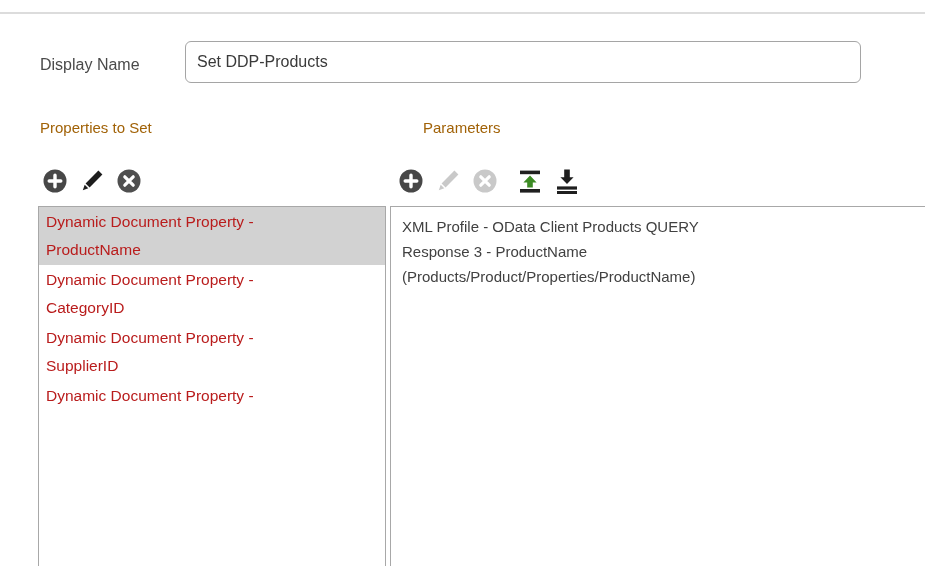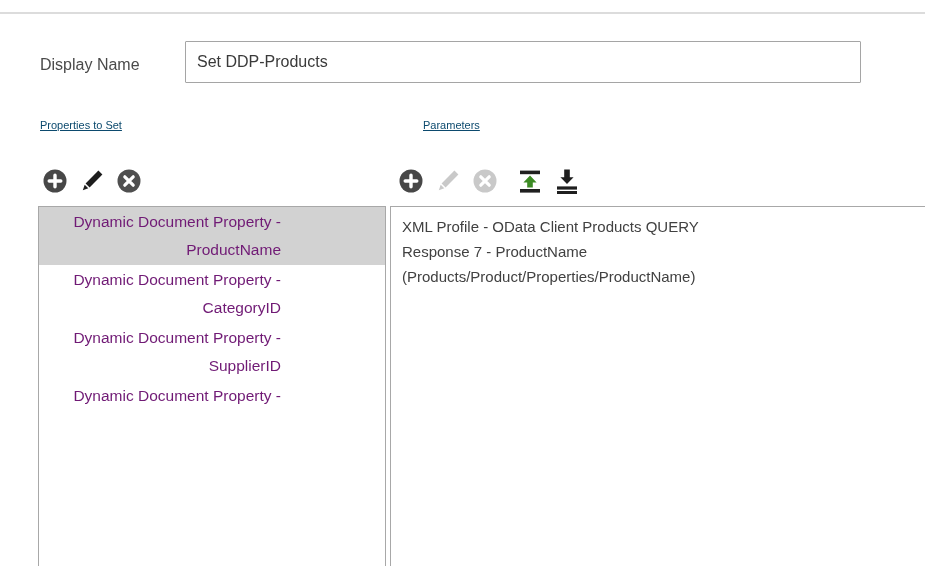--- a/index.html
+++ b/index.html
@@ -23,34 +23,33 @@
     left: 40px; top: 56px;
     font-size: 16px;
     color: #4a4a4a;
   }
   .dn-input {
     position: absolute;
     left: 185px; top: 41px;
     width: 676px; height: 42px;
     box-sizing: border-box;
     border: 1px solid #a5a5a5;
-    border-radius: 1px;
+    border-radius: 6px;
     padding: 0 11px;
     font-family: "Liberation Sans", sans-serif;
     font-size: 16px;
     color: #3a3a3a;
     outline: none;
     background: #ffffff;
   }
   .panel-title {
     position: absolute;
     top: 119px;
-    font-size: 11px;
-    color: #0c4a6e;
-    text-decoration: underline;
+    font-size: 15px;
+    color: #a16207;
   }
   .props-title { left: 40px; }
   .params-title { left: 398px; margin-left: 25px; }
   .toolbar {
     position: absolute;
     top: 168px;
     display: flex;
     align-items: center;
     gap: 11px;
   }
@@ -75,23 +74,22 @@
     border: 1px solid #a8a8a8;
     background: #ffffff;
     overflow: hidden;
   }
   .props-list { left: 38px; width: 348px; }
   .params-list { left: 390px; width: 540px; }
   .prop-item {
     padding: 1px 7px;
     font-size: 15.5px;
     line-height: 28px;
-    color: #701a75;
+    color: #b91c1c;
     cursor: default;
-    text-align: right;
   }
   .prop-item .txt { display: block; max-width: 235px; }
   .prop-item.selected { background: #d2d2d2; }
   .param-item {
     padding: 7px 11px;
     font-size: 15px;
     line-height: 25px;
     color: #414141;
     cursor: default;
   }
@@ -176,17 +174,17 @@
     <div class="prop-item">
       <span class="txt">Dynamic Document Property - SupplierID</span>
     </div>
     <div class="prop-item">
       <span class="txt">Dynamic Document Property -</span>
     </div>
   </div>
 
   <div class="listbox params-list">
     <div class="param-item">
-      <span class="txt">XML Profile - OData Client Products QUERY Response 7 - ProductName (Products/Product/Properties/ProductName)</span>
+      <span class="txt">XML Profile - OData Client Products QUERY Response 3 - ProductName (Products/Product/Properties/ProductName)</span>
     </div>
   </div>
 
 </div>
 
 </body></html>

